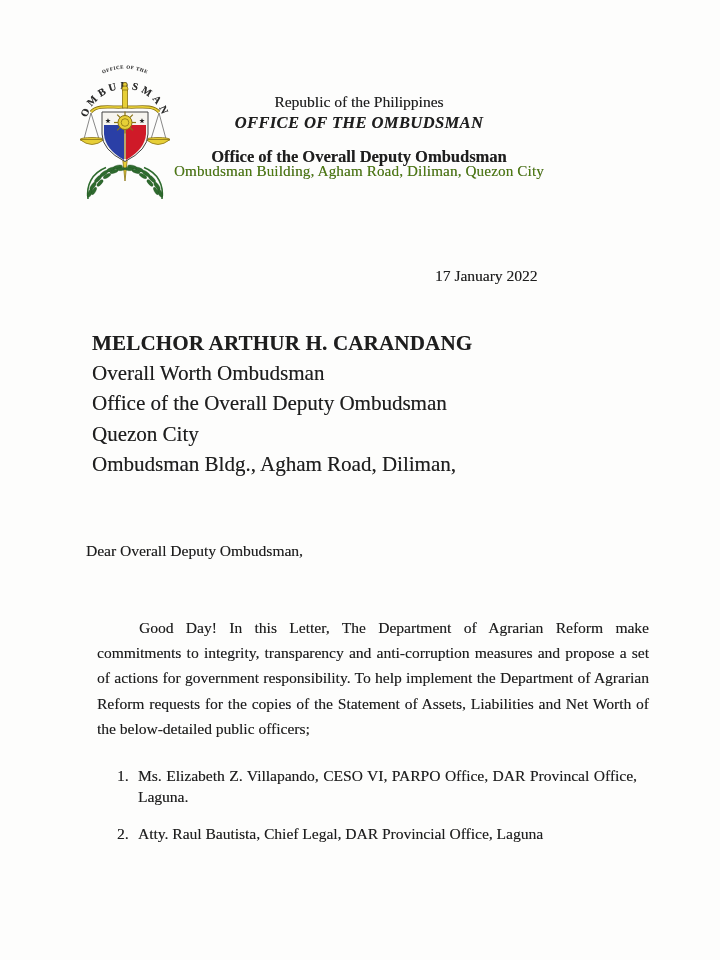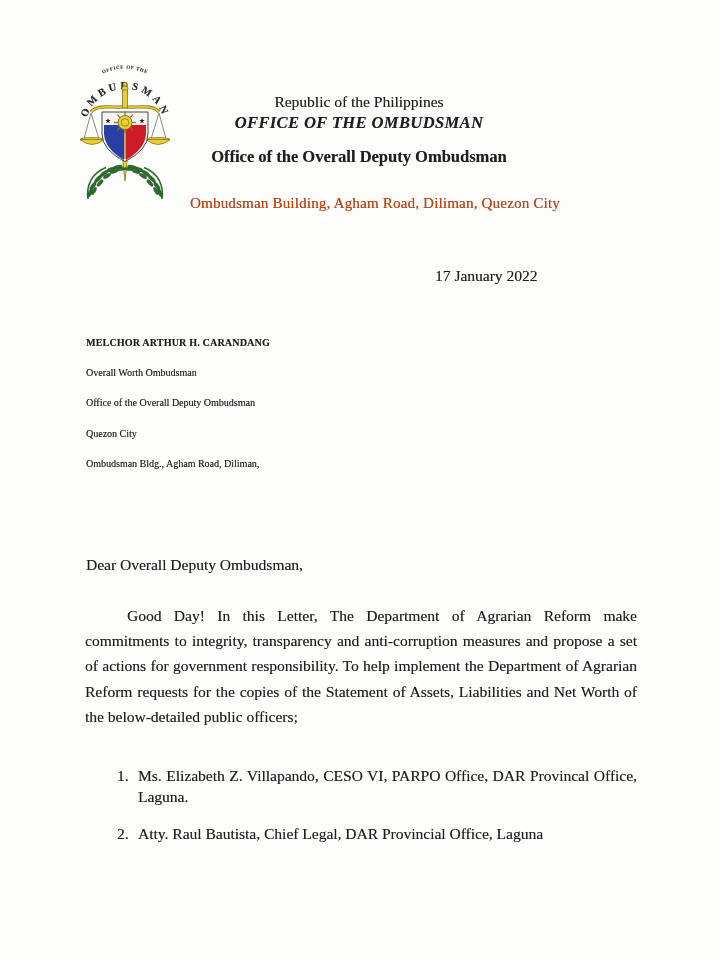--- a/index.html
+++ b/index.html
@@ -13,34 +13,34 @@
     overflow:hidden;
     text-shadow:0.2px 0.2px 0.5px rgba(30,30,30,0.5);
   }
   .abs{position:absolute;}
   
   .seal{left:78px;top:62px;width:94px;height:143px;}
   .lh-line{left:158px;width:402px;text-align:center;white-space:nowrap;}
   .lh-republic{top:93px;font-size:15.5px;}
   .lh-office{top:113px;font-size:16.5px;font-weight:bold;letter-spacing:0.4px;font-style:italic;}
   .lh-suboffice{top:147px;font-size:16.5px;font-weight:bold;}
-  .lh-address{top:195px;font-size:15px;letter-spacing:0.2px;color:#c2410c;text-align:right;}
+  .lh-address{top:163px;font-size:15px;letter-spacing:0.2px;color:#4d7c0f;}
   
   .date{top:267px;left:435px;width:200px;font-size:15.5px;}
   
-  .recipient{left:86px;top:328px;font-size:10px;line-height:30.2px;}
+  .recipient{left:92px;top:328px;font-size:21px;line-height:30.2px;}
   .recipient-name{font-weight:bold;letter-spacing:0.2px;}
   
-  .salutation{left:86px;top:542px;font-size:15.5px;margin-top:14px;}
+  .salutation{left:86px;top:542px;font-size:15.5px;}
   
   .body-par{
     left:85px;top:603px;width:552px;
     font-size:15.5px;line-height:25.2px;
     text-align:justify;text-indent:42px;
-    margin:0;
+    margin:12px;
   }
   
   .list{left:117px;top:766px;width:520px;}
   .list-item{
     position:relative;
     padding-left:21px;
     font-size:15.5px;line-height:20.6px;
     text-align:justify;
     margin:0 0 17px 0;
   }

